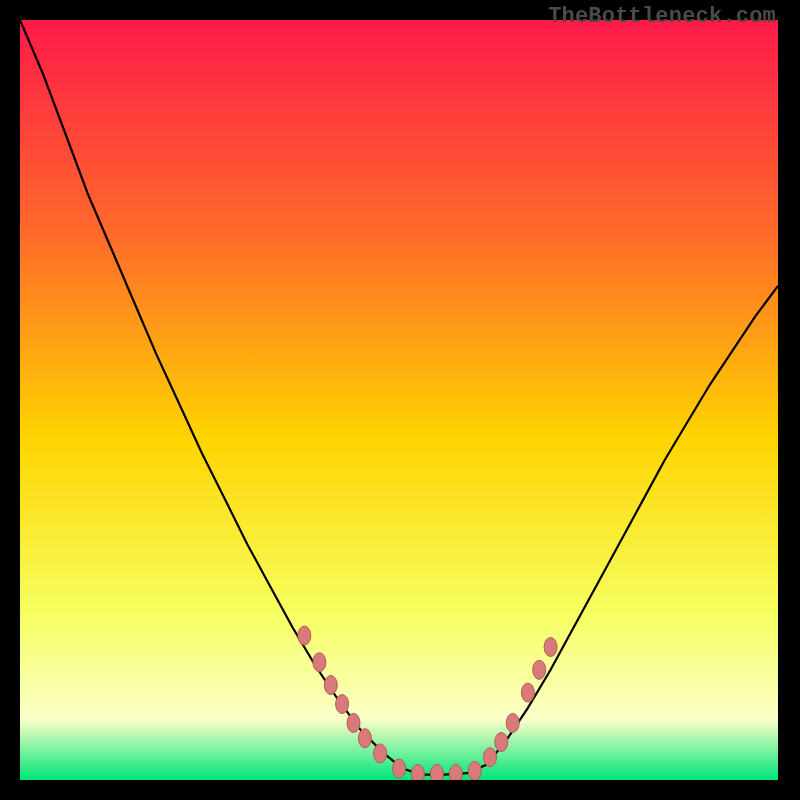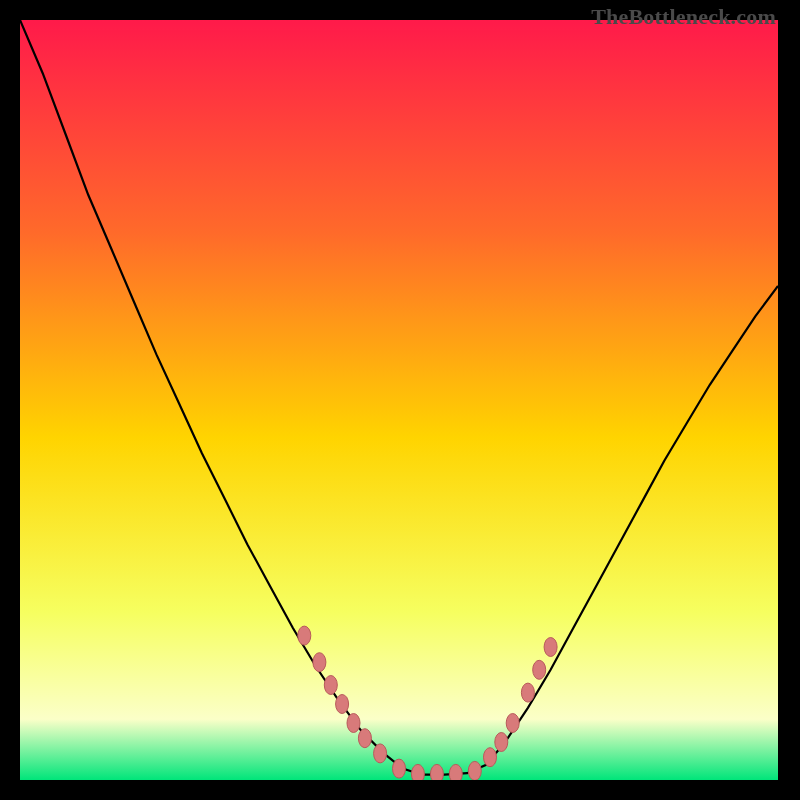--- a/index.html
+++ b/index.html
@@ -22,21 +22,21 @@
     position: absolute;
     left: 0;
     top: 0;
     width: 758px;
     height: 760px;
   }
   .watermark {
     position: absolute;
     top: 4px;
     right: 24px;
-    font-family: Liberation Serif, serif;
+    font-family: Liberation Mono, monospace;
     font-size: 22px;
     font-weight: 600;
     color: #4a4a4a;
     letter-spacing: 0.2px;
     text-align: right;
     user-select: none;
   }
   svg { display: block; }
 </style>
 </head>

